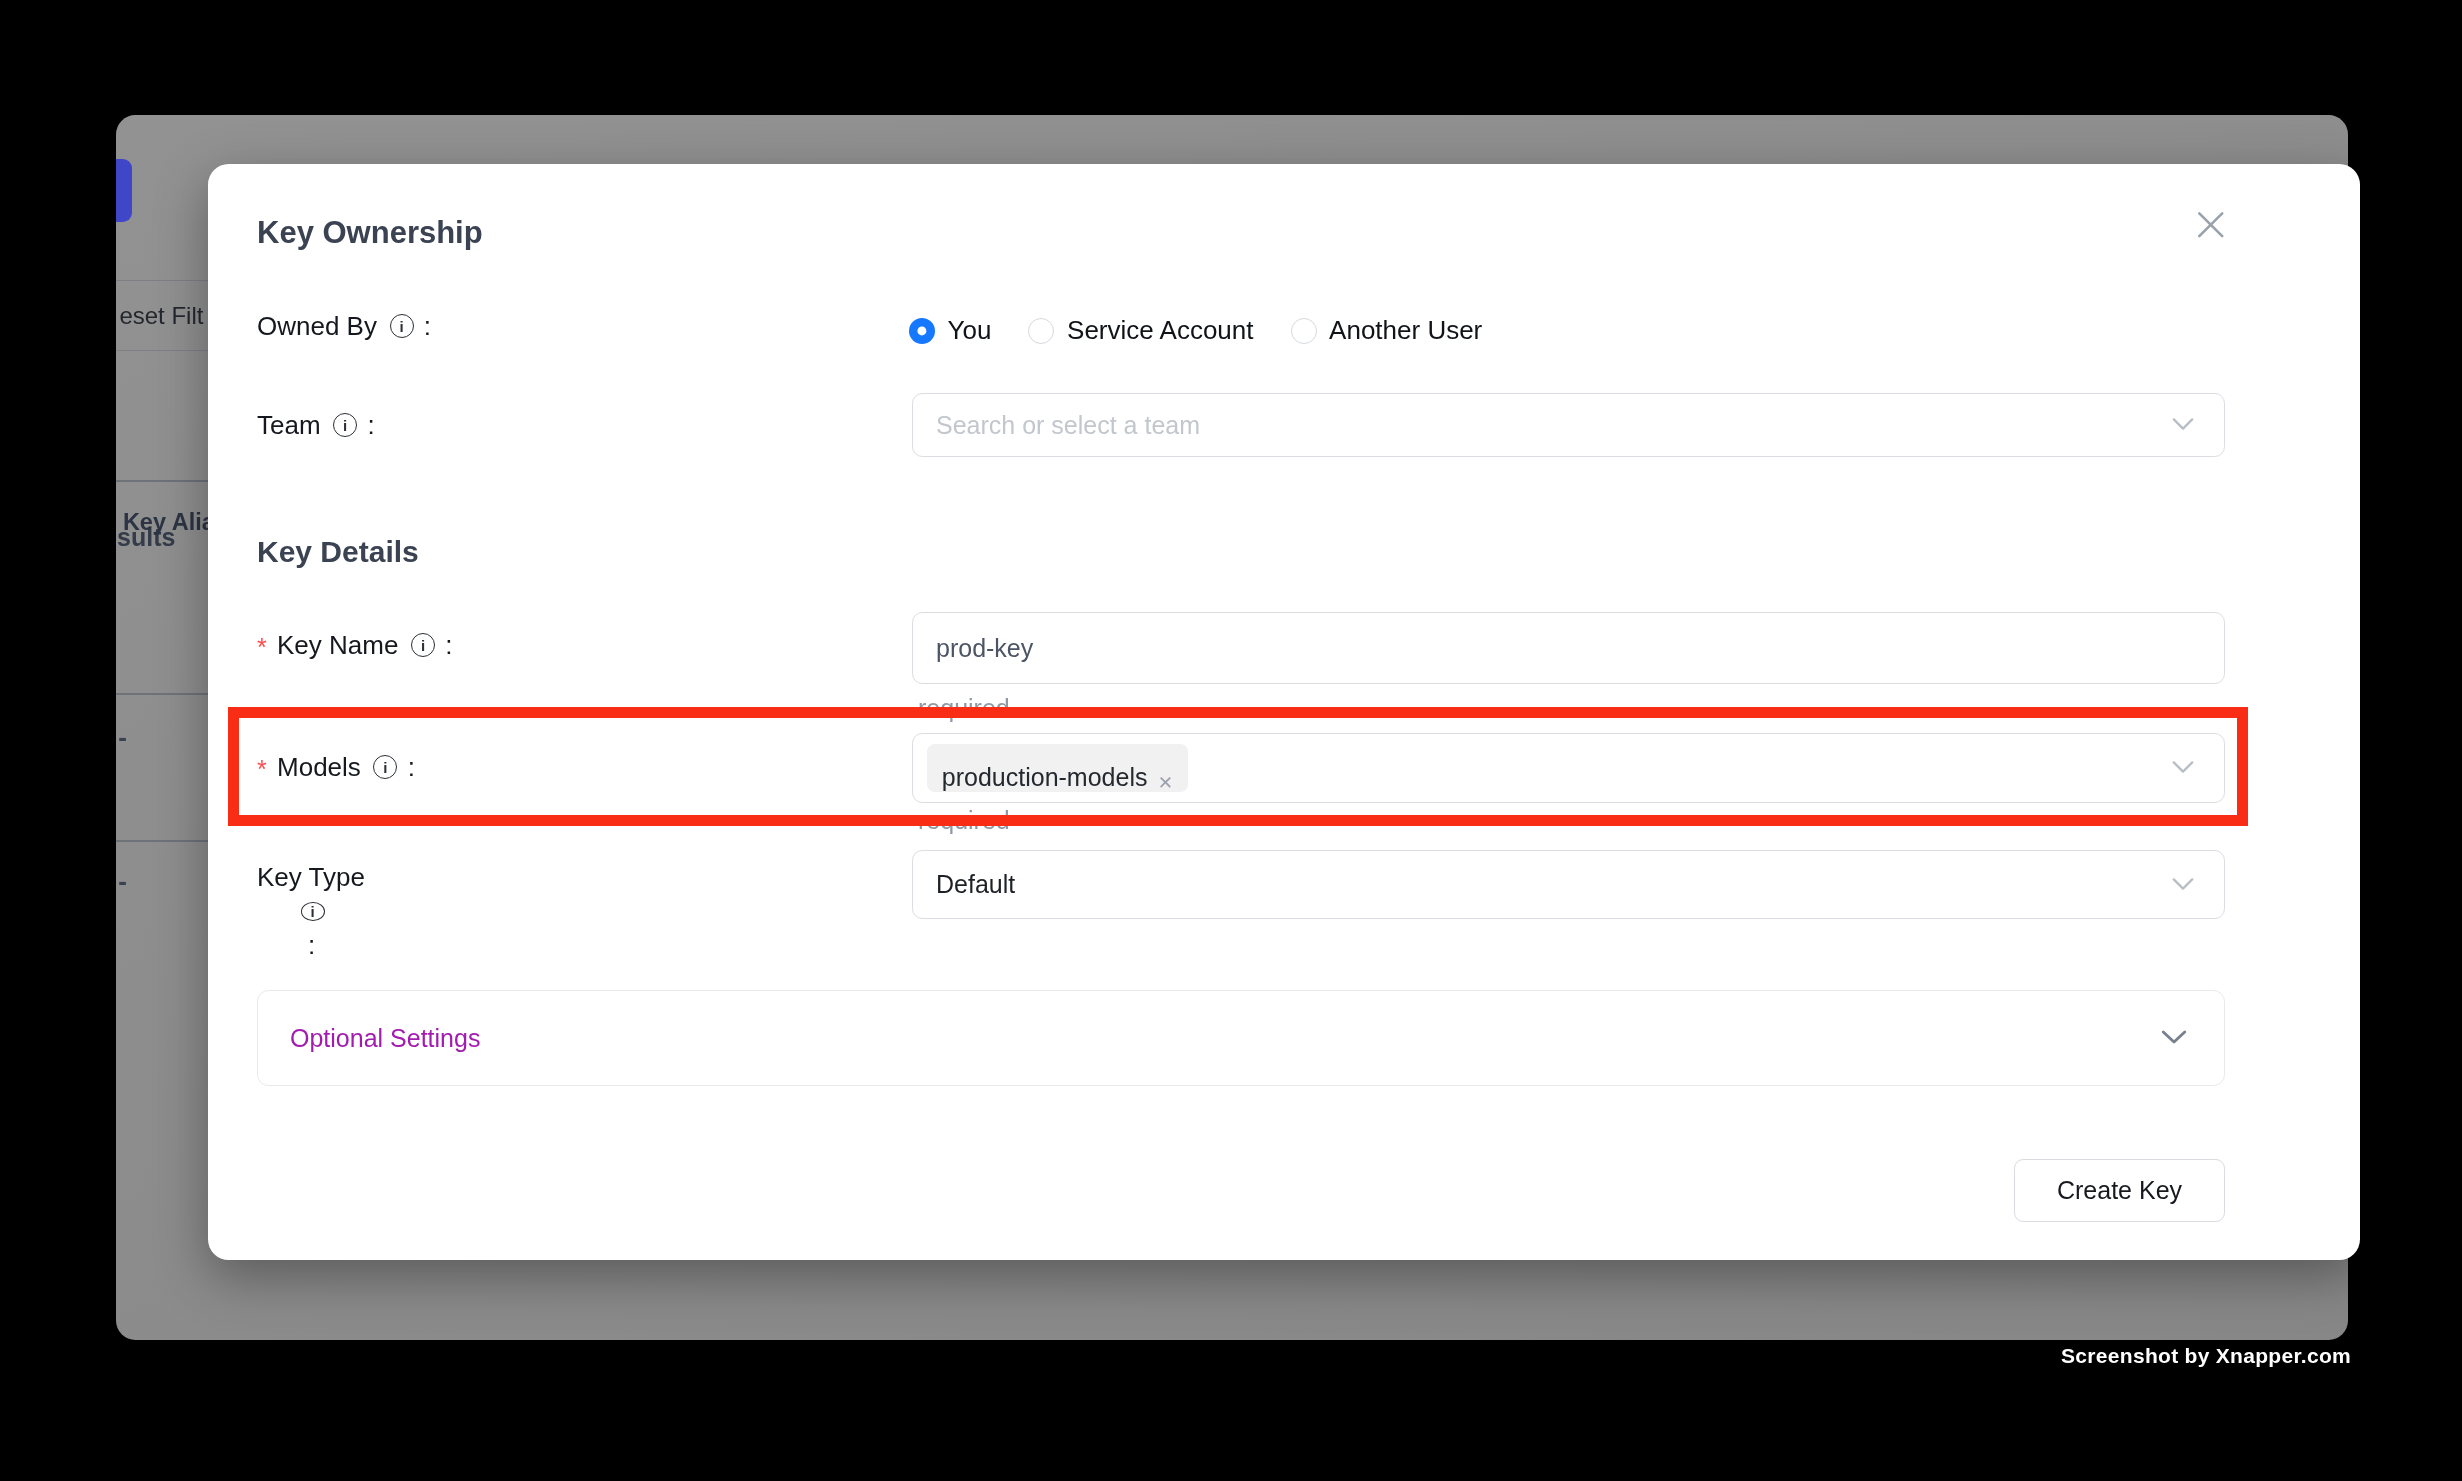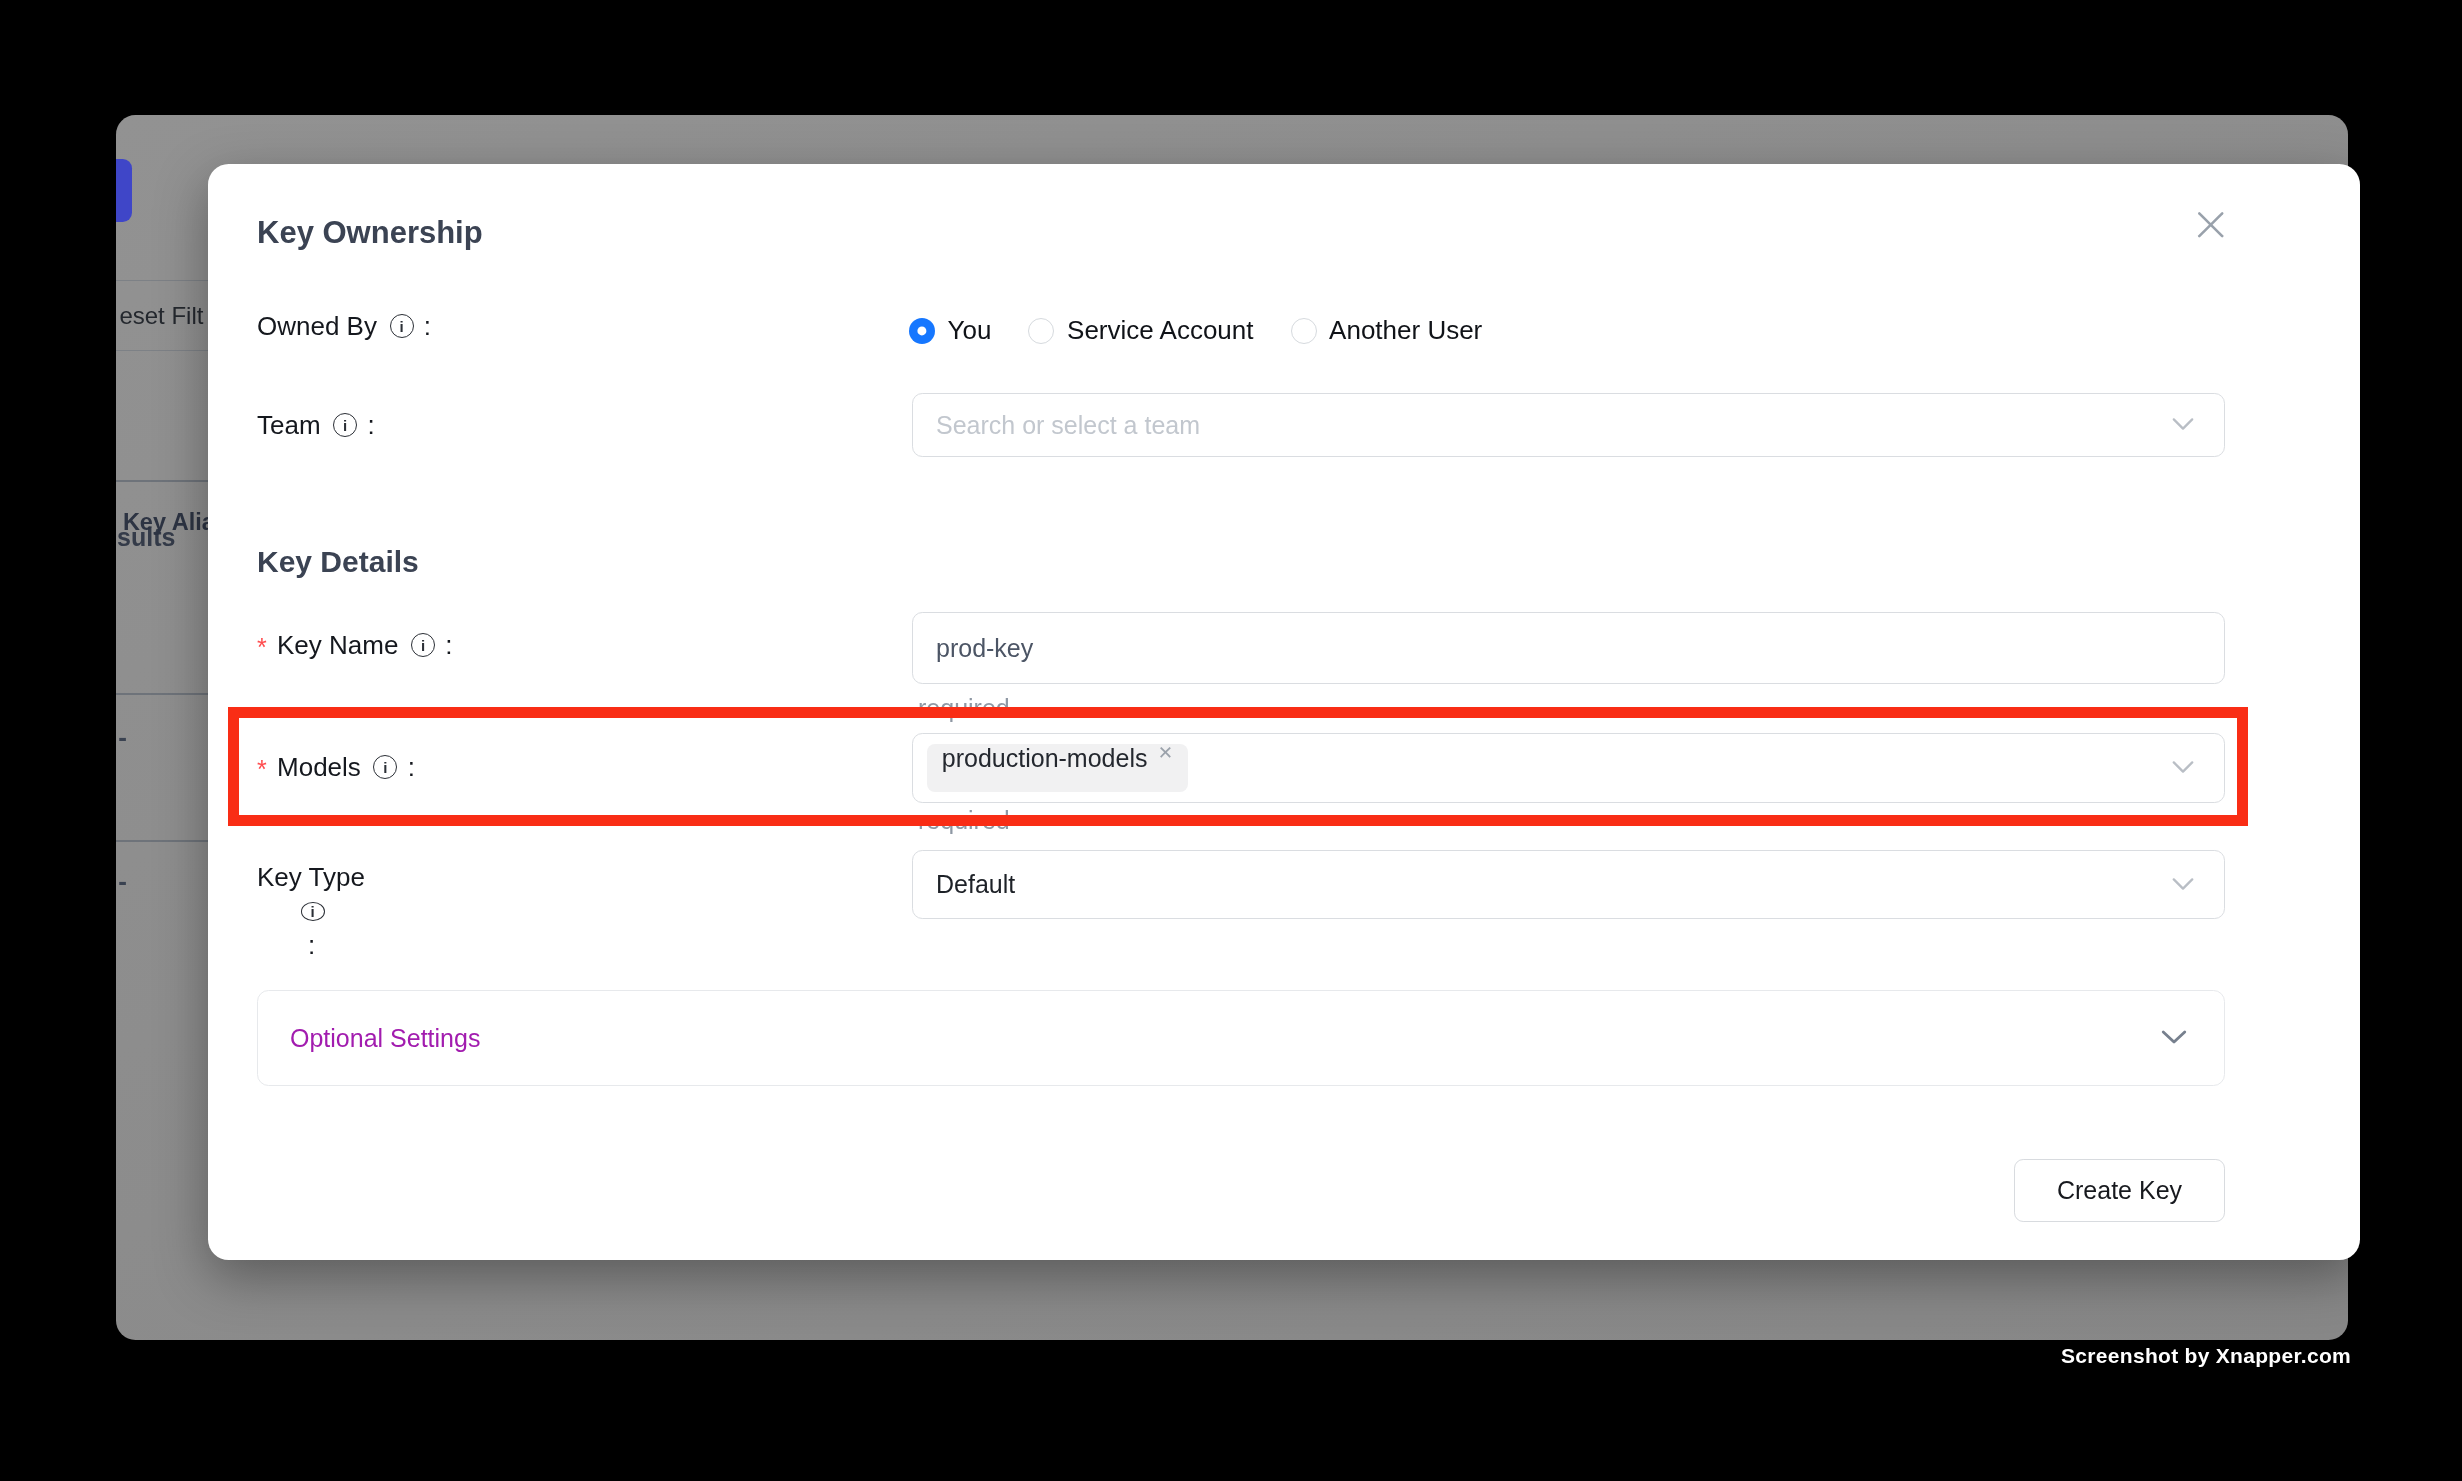--- a/index.html
+++ b/index.html
@@ -20,21 +20,21 @@
   .bg-th{position:absolute;font-size:23.5px;font-weight:700;color:#2d3443;line-height:27.5px;white-space:nowrap;}
   .bg-cell{position:absolute;font-size:23.5px;font-weight:600;color:#39414f;line-height:27.5px;white-space:nowrap;}
   .bg-dash{font-size:26px;font-weight:700;color:#3a4251;}
 
   
   .modal{position:absolute;left:208px;top:164px;width:2152px;height:1096px;background:#fff;
          border-radius:20.7px;box-shadow:0 17px 52px rgba(0,0,0,.35);}
   .modal-title{position:absolute;left:49px;top:50px;font-size:31px;font-weight:600;color:#3b4353;line-height:37px;}
   .close-btn{position:absolute;left:1980px;top:38px;width:46px;height:46px;display:flex;
              align-items:center;justify-content:center;cursor:pointer;}
-  .section-heading{position:absolute;left:49px;font-size:30px;font-weight:600;color:#3b4353;line-height:36px;margin-top:10px;}
+  .section-heading{position:absolute;left:49px;font-size:30px;font-weight:600;color:#3b4353;line-height:36px;}
 
   .frow-label{position:absolute;left:49px;height:40px;display:flex;align-items:center;gap:9.2px;
               font-size:26px;color:#15181e;white-space:nowrap;}
   .req-mark{color:#ff4d4f;font-size:25px;margin-right:1.1px;transform:translateY(2.3px);}
   .info-icon{display:inline-flex;width:24px;height:24px;border:1.7px solid #2b2f36;border-radius:50%;
              align-items:center;justify-content:center;font-size:15px;font-weight:600;color:#2b2f36;
              box-sizing:border-box;margin-left:3.4px;}
   .colon{margin-left:1.1px;}
 
   .radio-row{position:absolute;left:701px;top:142px;height:40px;display:flex;align-items:flex-end;gap:37px;}
@@ -47,21 +47,21 @@
   .radio-label{font-size:26px;color:#101318;}
 
   .select-box{position:absolute;left:704px;width:1313px;background:#fff;border:1.7px solid #dadde1;
               border-radius:10.3px;box-sizing:border-box;display:flex;align-items:center;}
   .select-text{margin-left:23px;font-size:25px;color:#1d2127;}
   .select-placeholder{margin-left:23px;font-size:25px;color:#c2c7ce;}
   .input-value{margin-left:23px;font-size:25px;color:#4c5565;}
   .select-chevron{position:absolute;right:30px;top:50%;transform:translateY(-50%);}
 
   .tag-pill{margin-left:13.8px;height:48px;background:#f1f1f2;border-radius:8px;display:flex;
-            align-items:flex-start;padding:0 15px;gap:10.3px;}
+            align-items:flex-end;padding:0 15px;gap:10.3px;}
   .tag-text{font-size:25px;color:#24282f;}
   .tag-remove{font-size:18.4px;color:#9ba2ab;cursor:pointer;line-height:18.4px;}
 
   .hint-text{position:absolute;left:710px;font-size:25px;color:#8f98a4;line-height:26px;}
 
   .opt-panel{position:absolute;left:49px;top:826px;width:1968px;height:96px;border:1.7px solid #e7e9ec;
              border-radius:11.5px;box-sizing:border-box;display:flex;align-items:center;cursor:pointer;}
   .opt-title{margin-left:32px;font-size:25px;font-weight:400;color:#a21caf;}
   .opt-chevron{position:absolute;right:37px;top:50%;transform:translateY(-50%);}
 

